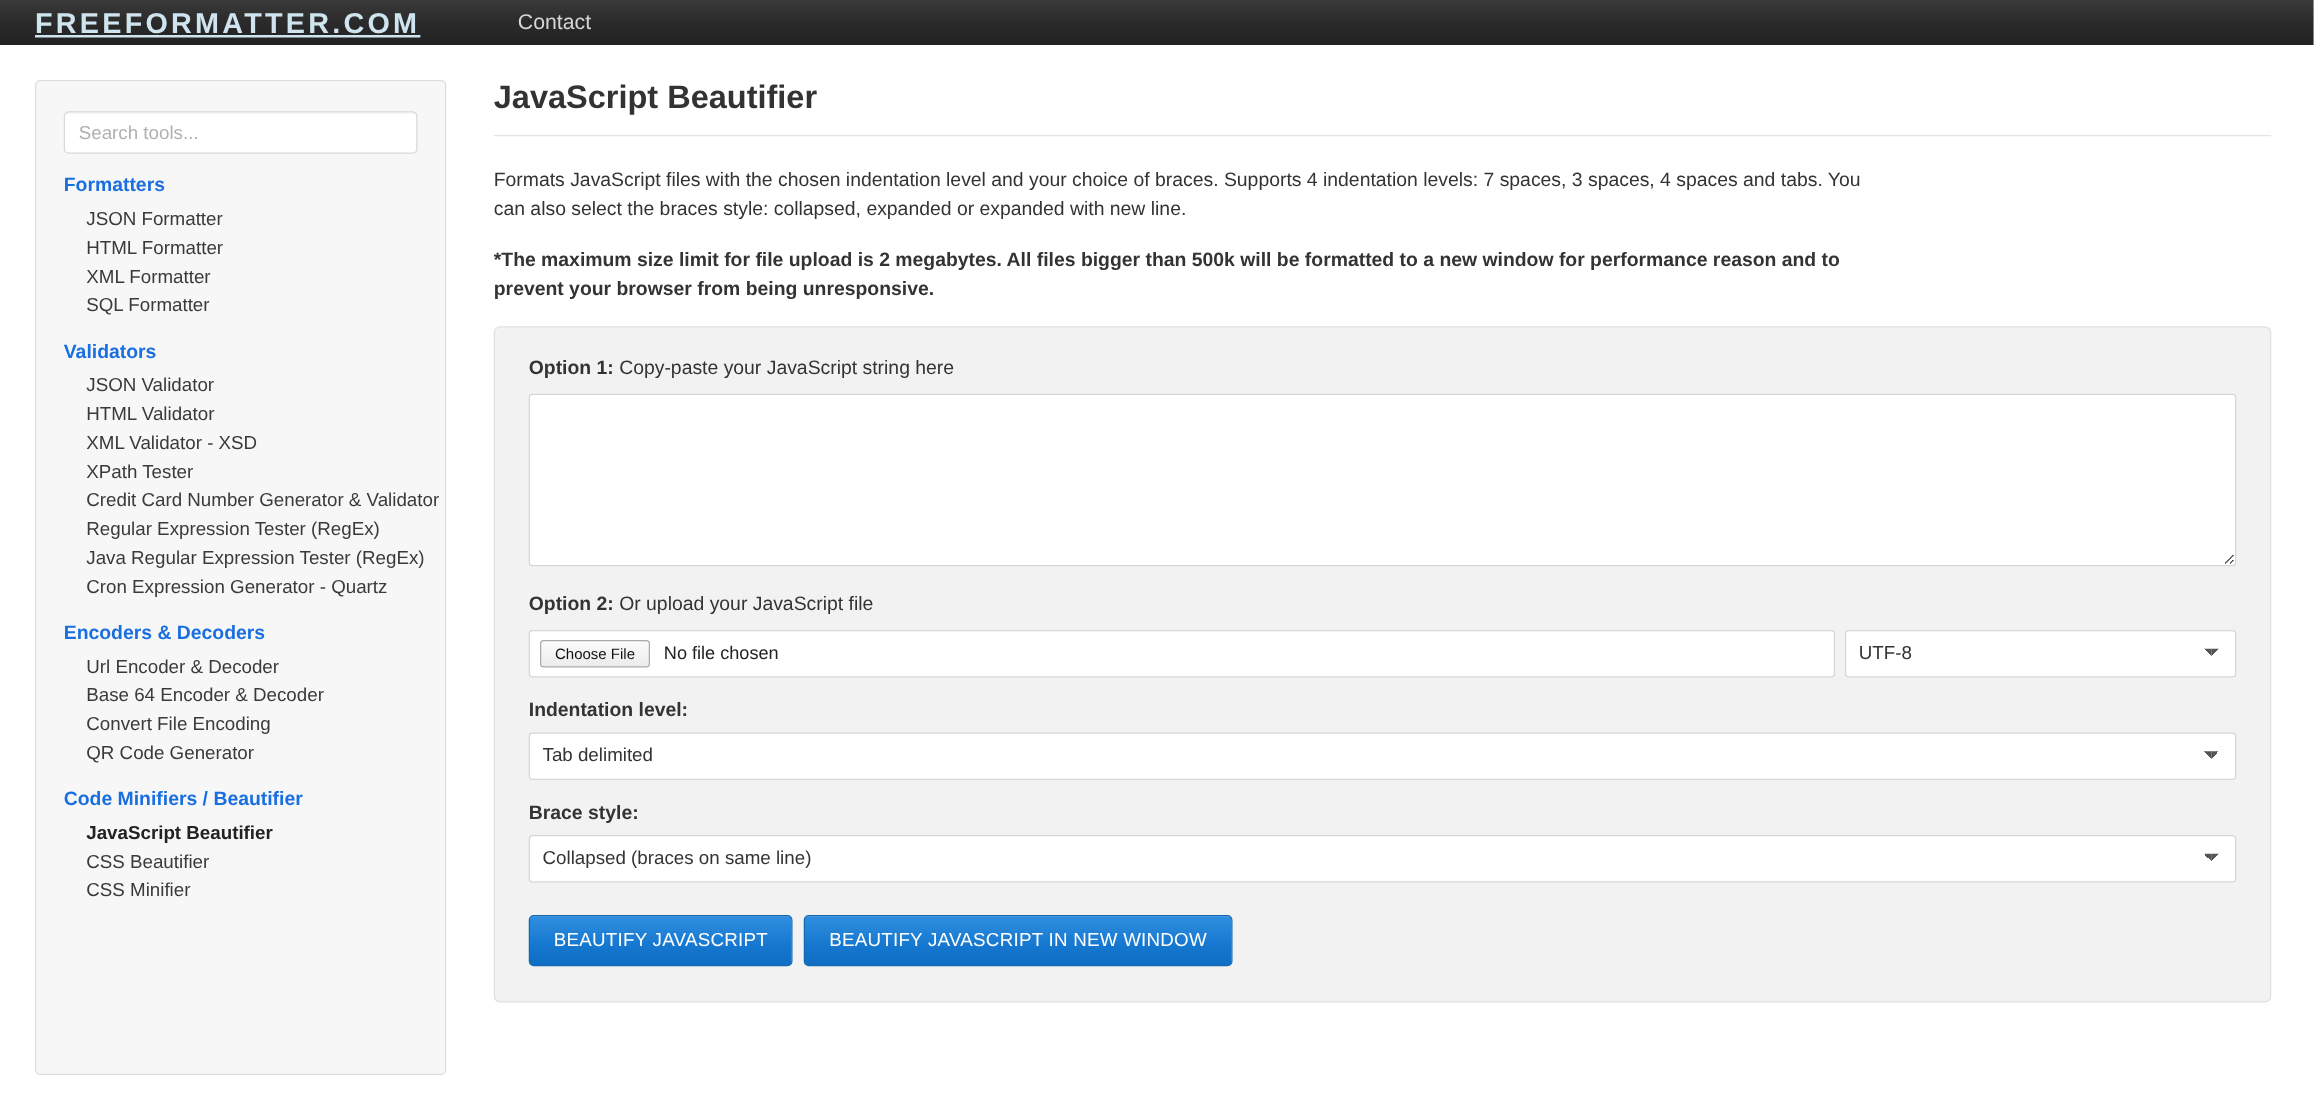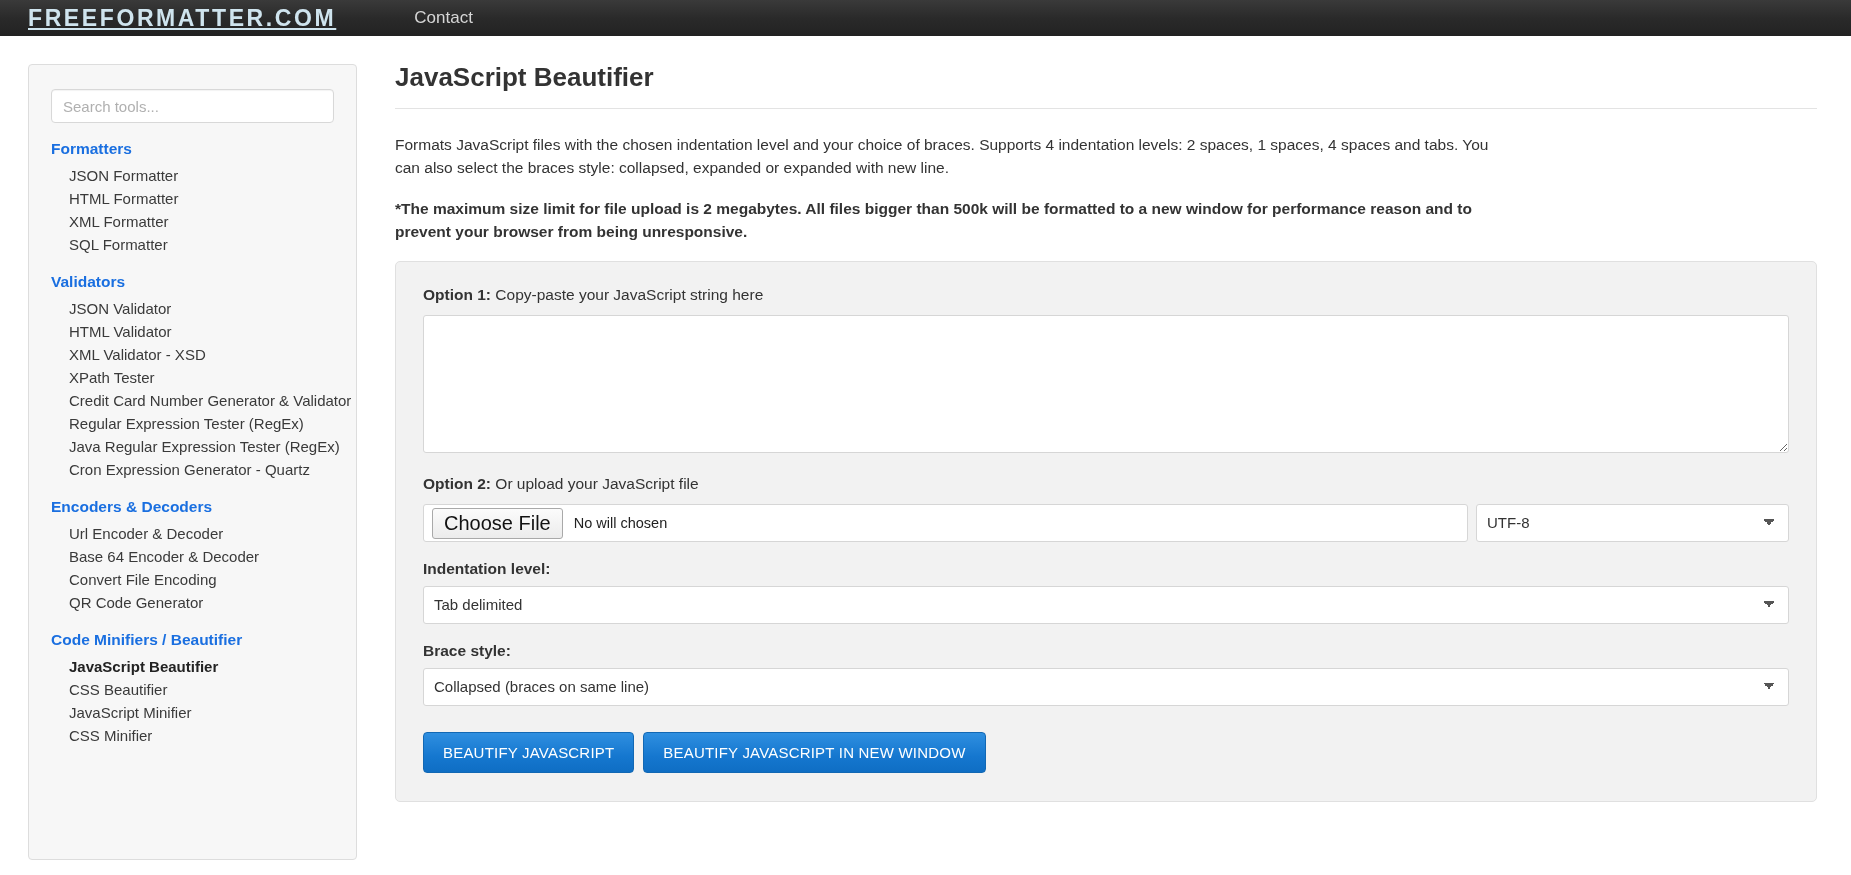--- a/index.html
+++ b/index.html
@@ -158,21 +158,21 @@
     background: #ffffff;
     border: 1px solid #d6d6d6;
     border-radius: 3px;
     display: flex;
     align-items: center;
     padding: 0 8px;
     min-width: 0;
   }
   .choose-btn {
     font-family: "Liberation Sans", sans-serif;
-    font-size: 20px;
+    font-size: 12px;
     color: #111111;
     background: linear-gradient(180deg, #fbfbfb 0%, #ececec 100%);
     border: 1px solid #a9a9a9;
     border-radius: 3px;
     padding: 3px 11px;
     cursor: pointer;
     white-space: nowrap;
   }
   .file-status {
     font-size: 14.5px;
@@ -281,51 +281,50 @@
         <li class="tool-item">Convert File Encoding</li>
         <li class="tool-item">QR Code Generator</li>
       </ul>
     </div>
 
     <div class="sidebar-group">
       <div class="group-title">Code Minifiers / Beautifier</div>
       <ul class="tool-list">
         <li class="tool-item active">JavaScript Beautifier</li>
         <li class="tool-item">CSS Beautifier</li>
-        <li class="tool-item">JavaScript Minifier</li>
         <li class="tool-item">CSS Minifier</li>
       </ul>
     </div>
   </aside>
 
   <main class="main">
     <h1 class="page-title">JavaScript Beautifier</h1>
     <hr class="title-rule">
 
-    <p class="desc">Formats JavaScript files with the chosen indentation level and your choice of braces. Supports 4 indentation levels: 2 spaces, 1 spaces, 4 spaces and tabs. You can also select the braces style: collapsed, expanded or expanded with new line.</p>
+    <p class="desc">Formats JavaScript files with the chosen indentation level and your choice of braces. Supports 4 indentation levels: 7 spaces, 3 spaces, 4 spaces and tabs. You can also select the braces style: collapsed, expanded or expanded with new line.</p>
     <p class="desc bold">*The maximum size limit for file upload is 2 megabytes. All files bigger than 500k will be formatted to a new window for performance reason and to prevent your browser from being unresponsive.</p>
 
     <section class="form-panel">
 
       <div class="opt-label">
         <b>Option 1:</b><span> Copy-paste your JavaScript string here</span>
       </div>
 
       <textarea class="code-textarea" style=""></textarea>
 
       <div class="spacer-20"></div>
 
       <div class="opt-label">
         <b>Option 2:</b><span> Or upload your JavaScript file</span>
       </div>
 
       <div class="upload-row">
         <div class="file-field">
           <button class="choose-btn" type="button">Choose File</button>
-          <span class="file-status">No will chosen</span>
+          <span class="file-status">No file chosen</span>
         </div>
         <div class="encoding-select">
           <select class="styled">
             <option>UTF-8</option>
           </select>
         </div>
       </div>
 
       <div class="field-label">Indentation level:</div>
       <select class="styled select-sm">

